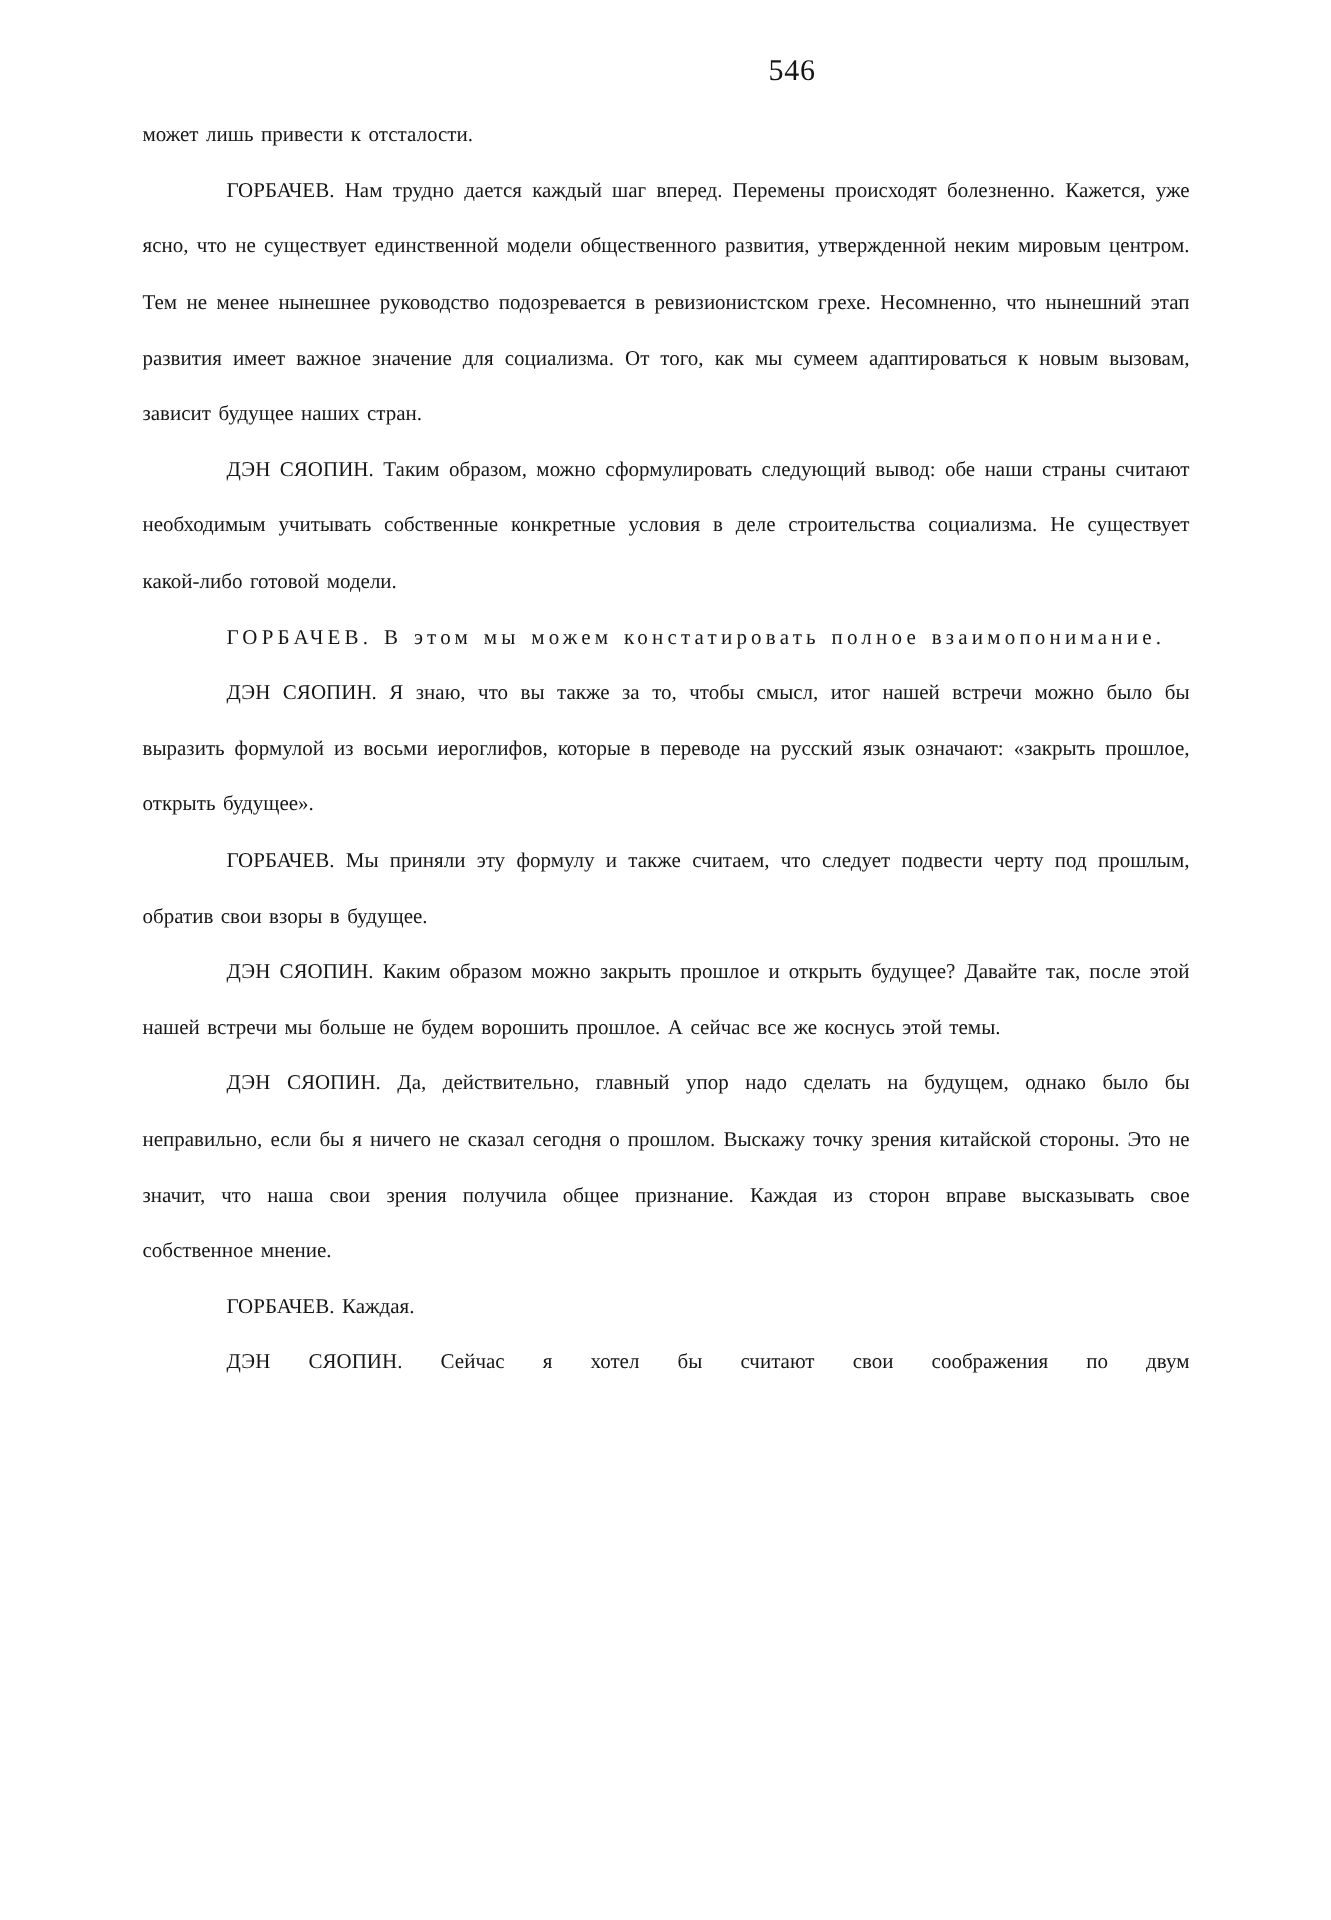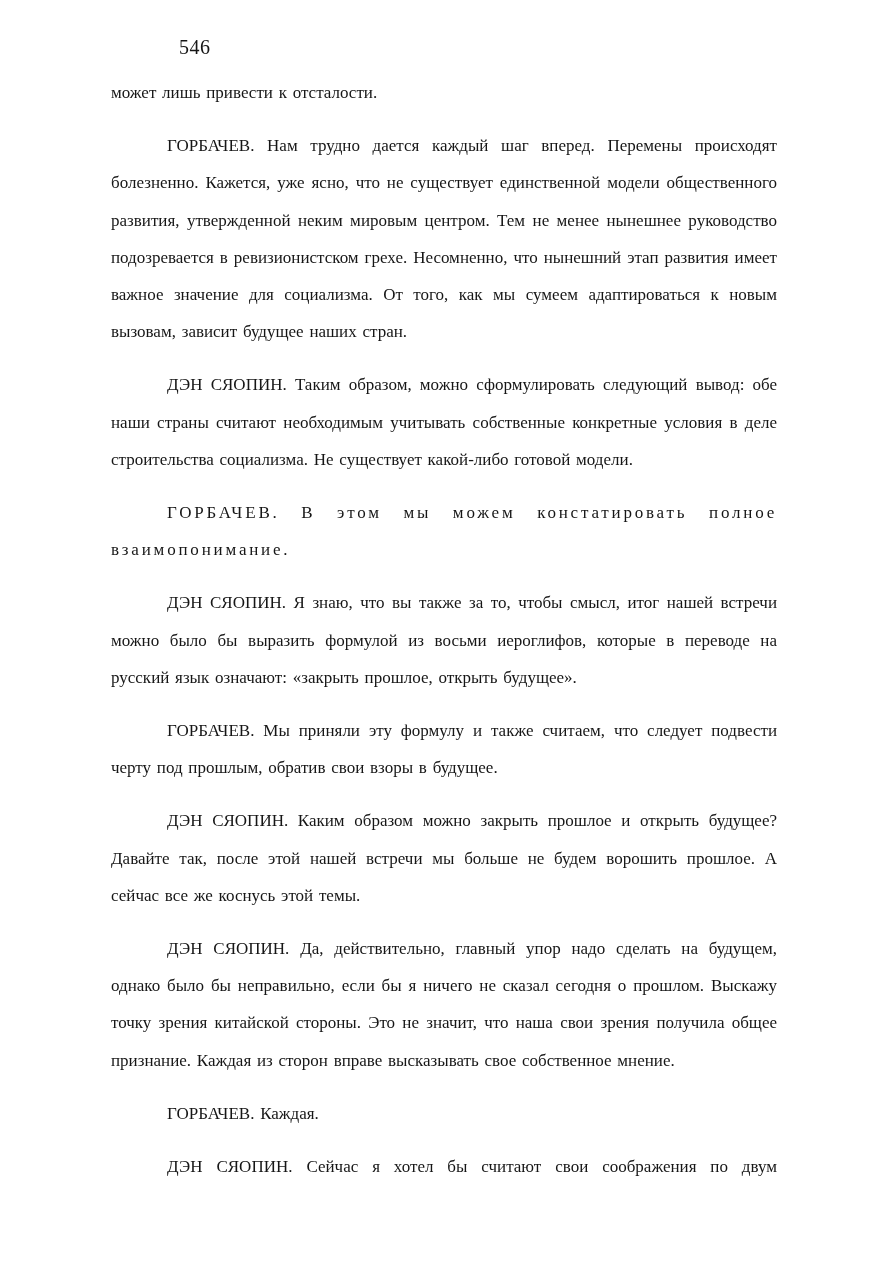--- a/index.html
+++ b/index.html
@@ -18,29 +18,29 @@
     position: relative;
     box-sizing: border-box;
     width: 887px;
     height: 1280px;
     padding: 36px 94px 0 95px;
     background: #ffffff;
   }
   .page-number {
     font-size: 20px;
     line-height: 22px;
-    text-align: left;
+    text-align: center;
     position: relative;
     left: 84px;
     margin-bottom: 14px;
     letter-spacing: 0.5px;
   }
   .body-text p {
-    margin: 16px;
-    font-size: 17px;
+    margin: 0;
+    font-size: 14px;
     line-height: 37.2px;
     text-align: justify;
     text-indent: 56px;
     word-spacing: 1.5px;
   }
   .body-text p.continuation {
     text-indent: 0;
   }
   
   .body-text p.spaced {

